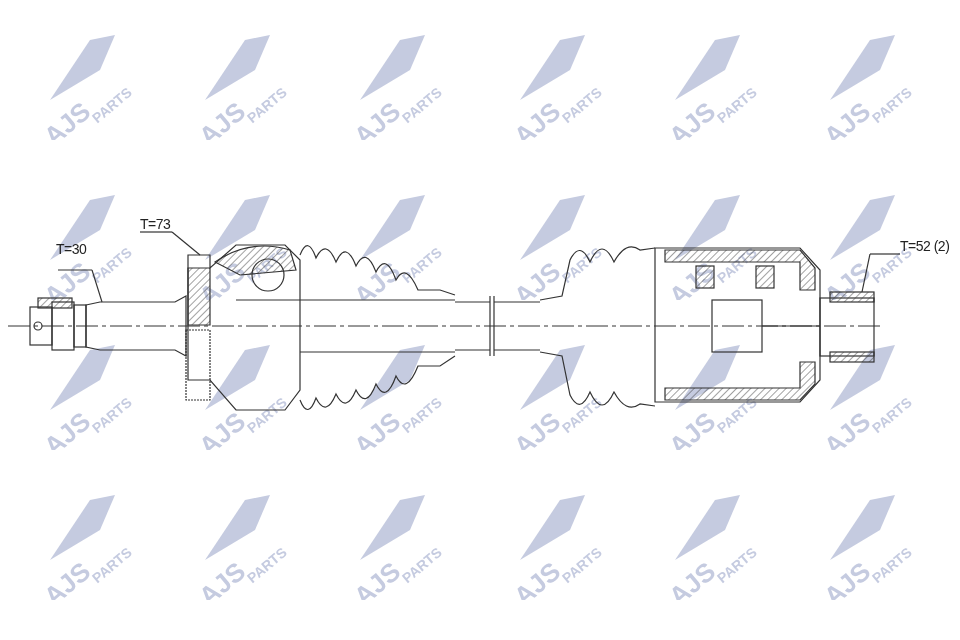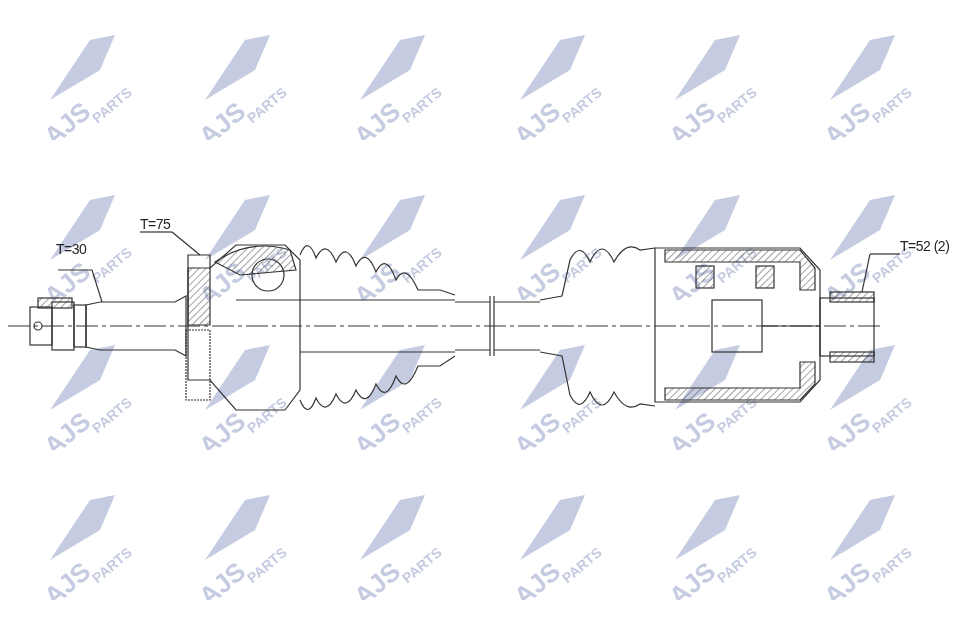--- a/index.html
+++ b/index.html
@@ -189,14 +189,14 @@
     <line x1="58" y1="270" x2="92" y2="270"></line>
     <line x1="92" y1="270" x2="102" y2="302"></line>
     <line x1="140" y1="232" x2="172" y2="232"></line>
     <line x1="172" y1="232" x2="200" y2="255"></line>
     <line x1="900" y1="254" x2="870" y2="254"></line>
     <line x1="870" y1="254" x2="862" y2="292"></line>
   </g>
 </svg>
 
 <div class="label" style="left:56px;top:241px;">T=30</div>
-<div class="label" style="left:140px;top:216px;">T=75</div>
+<div class="label" style="left:140px;top:216px;">T=73</div>
 <div class="label" style="left:900px;top:238px;">T=52 (2)</div>
 
 </body></html>

